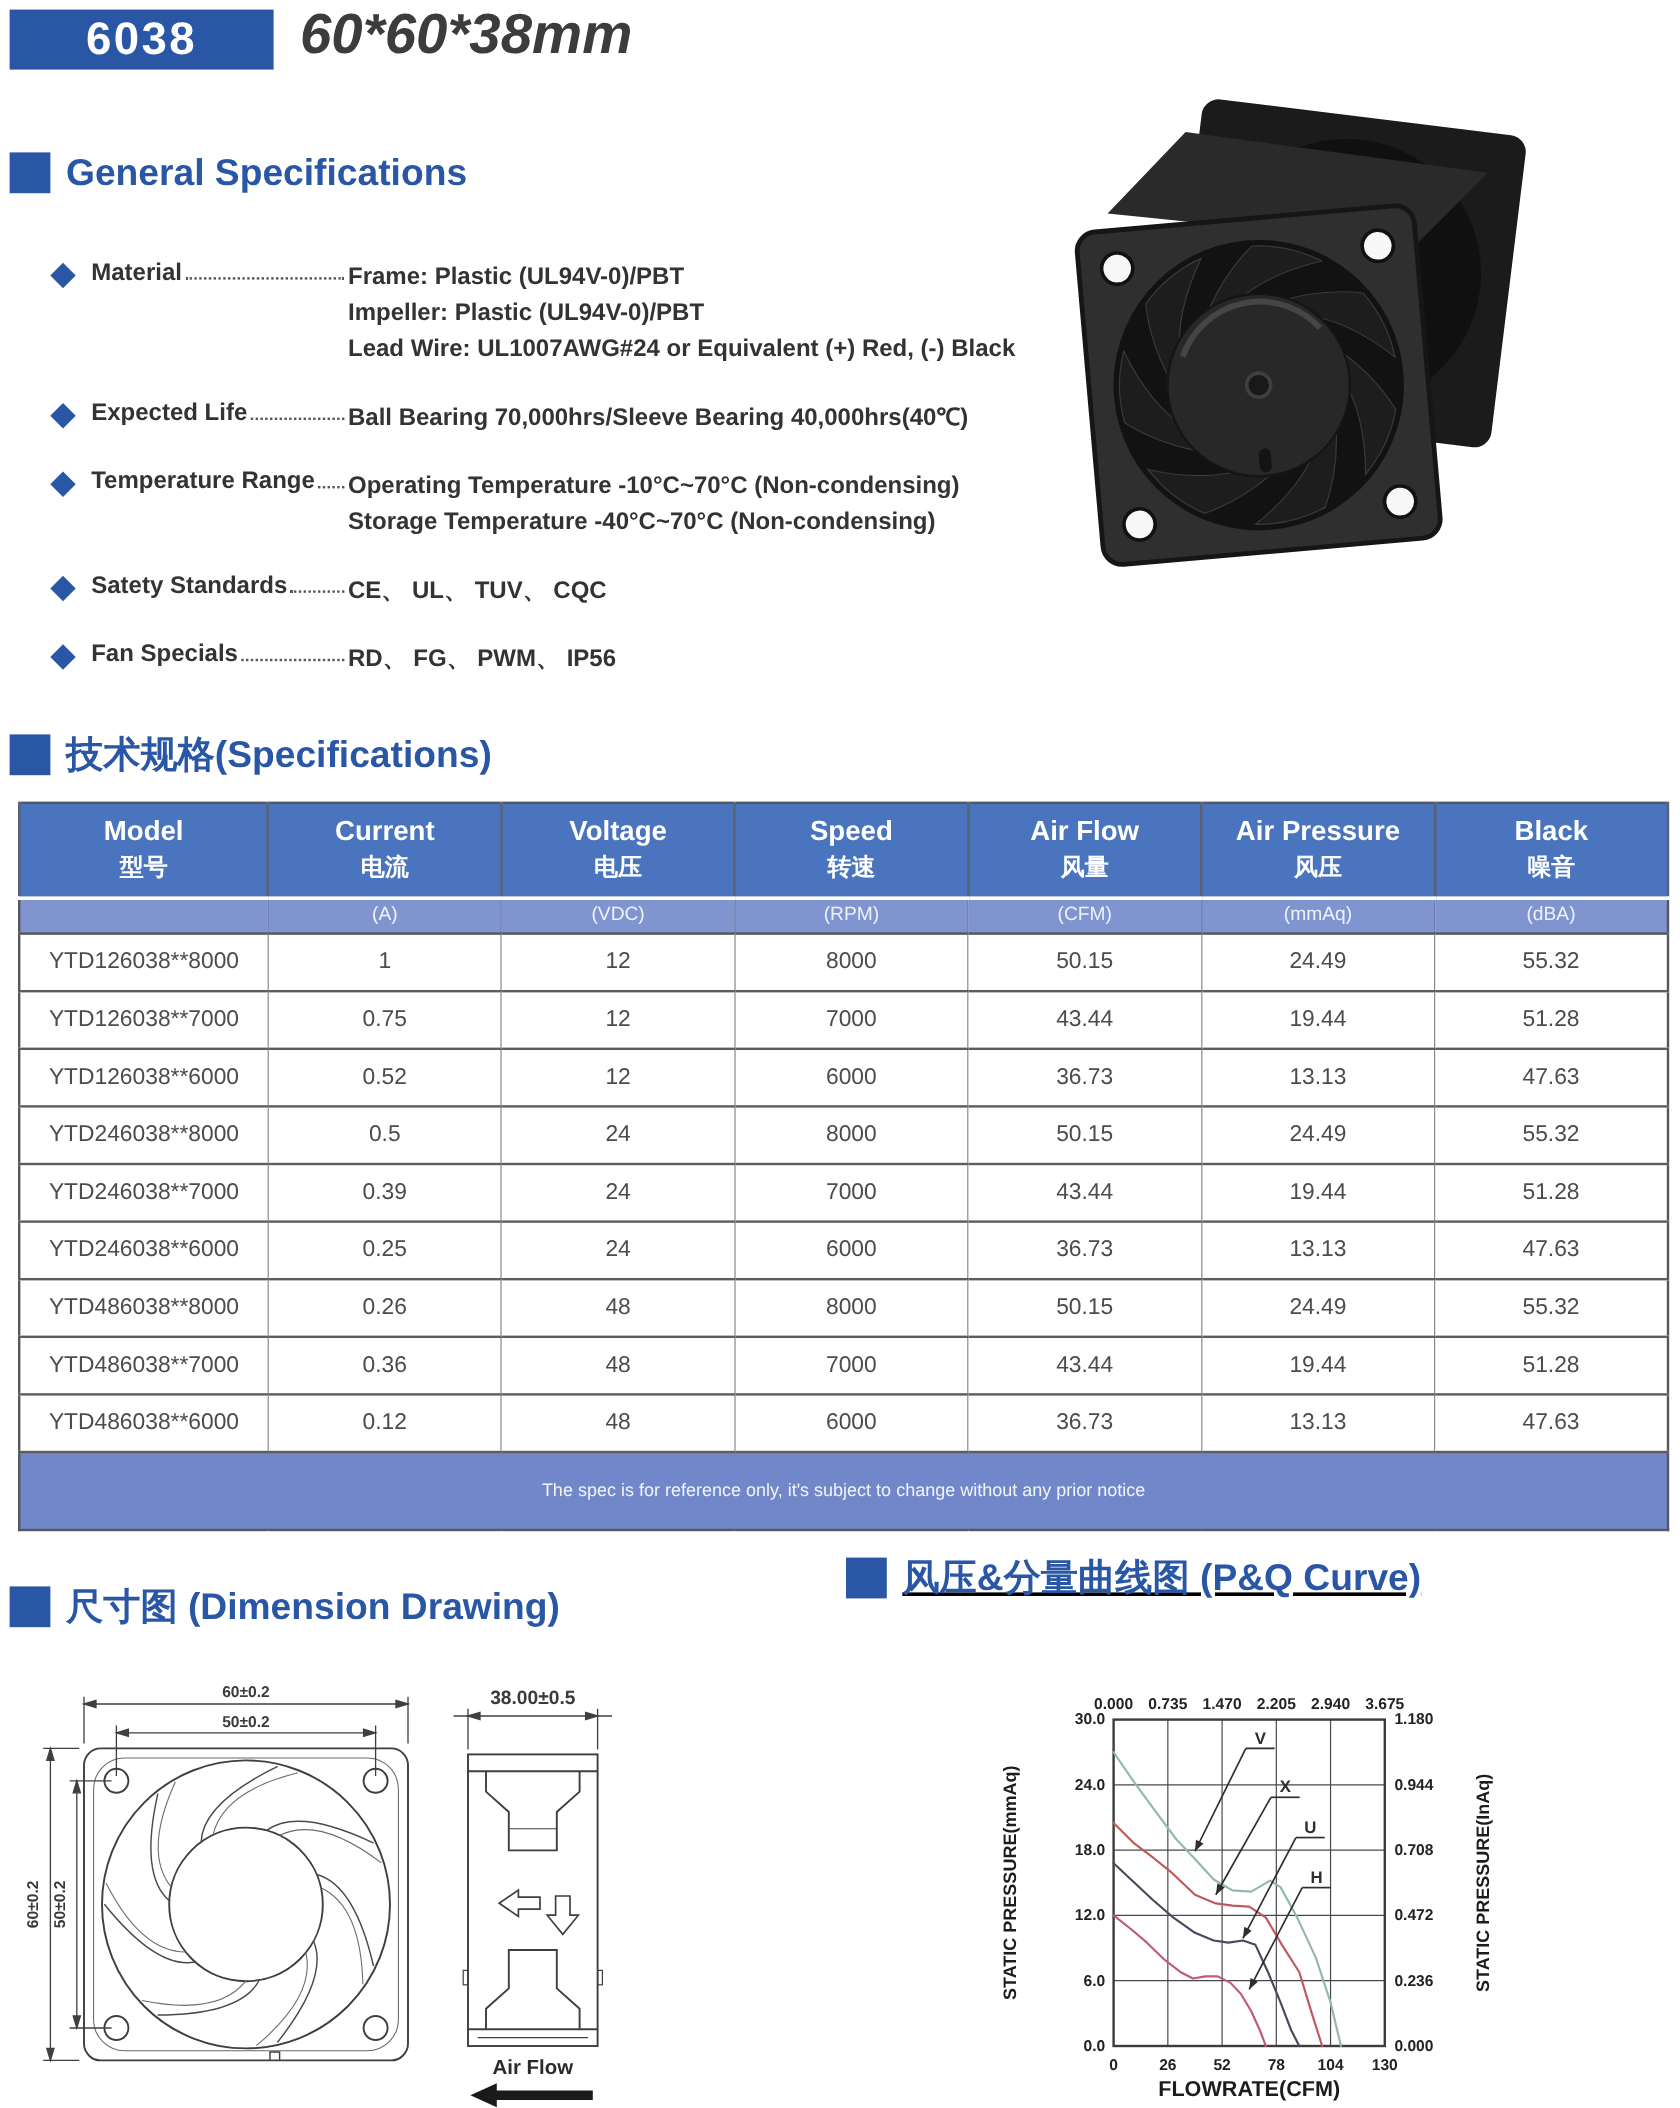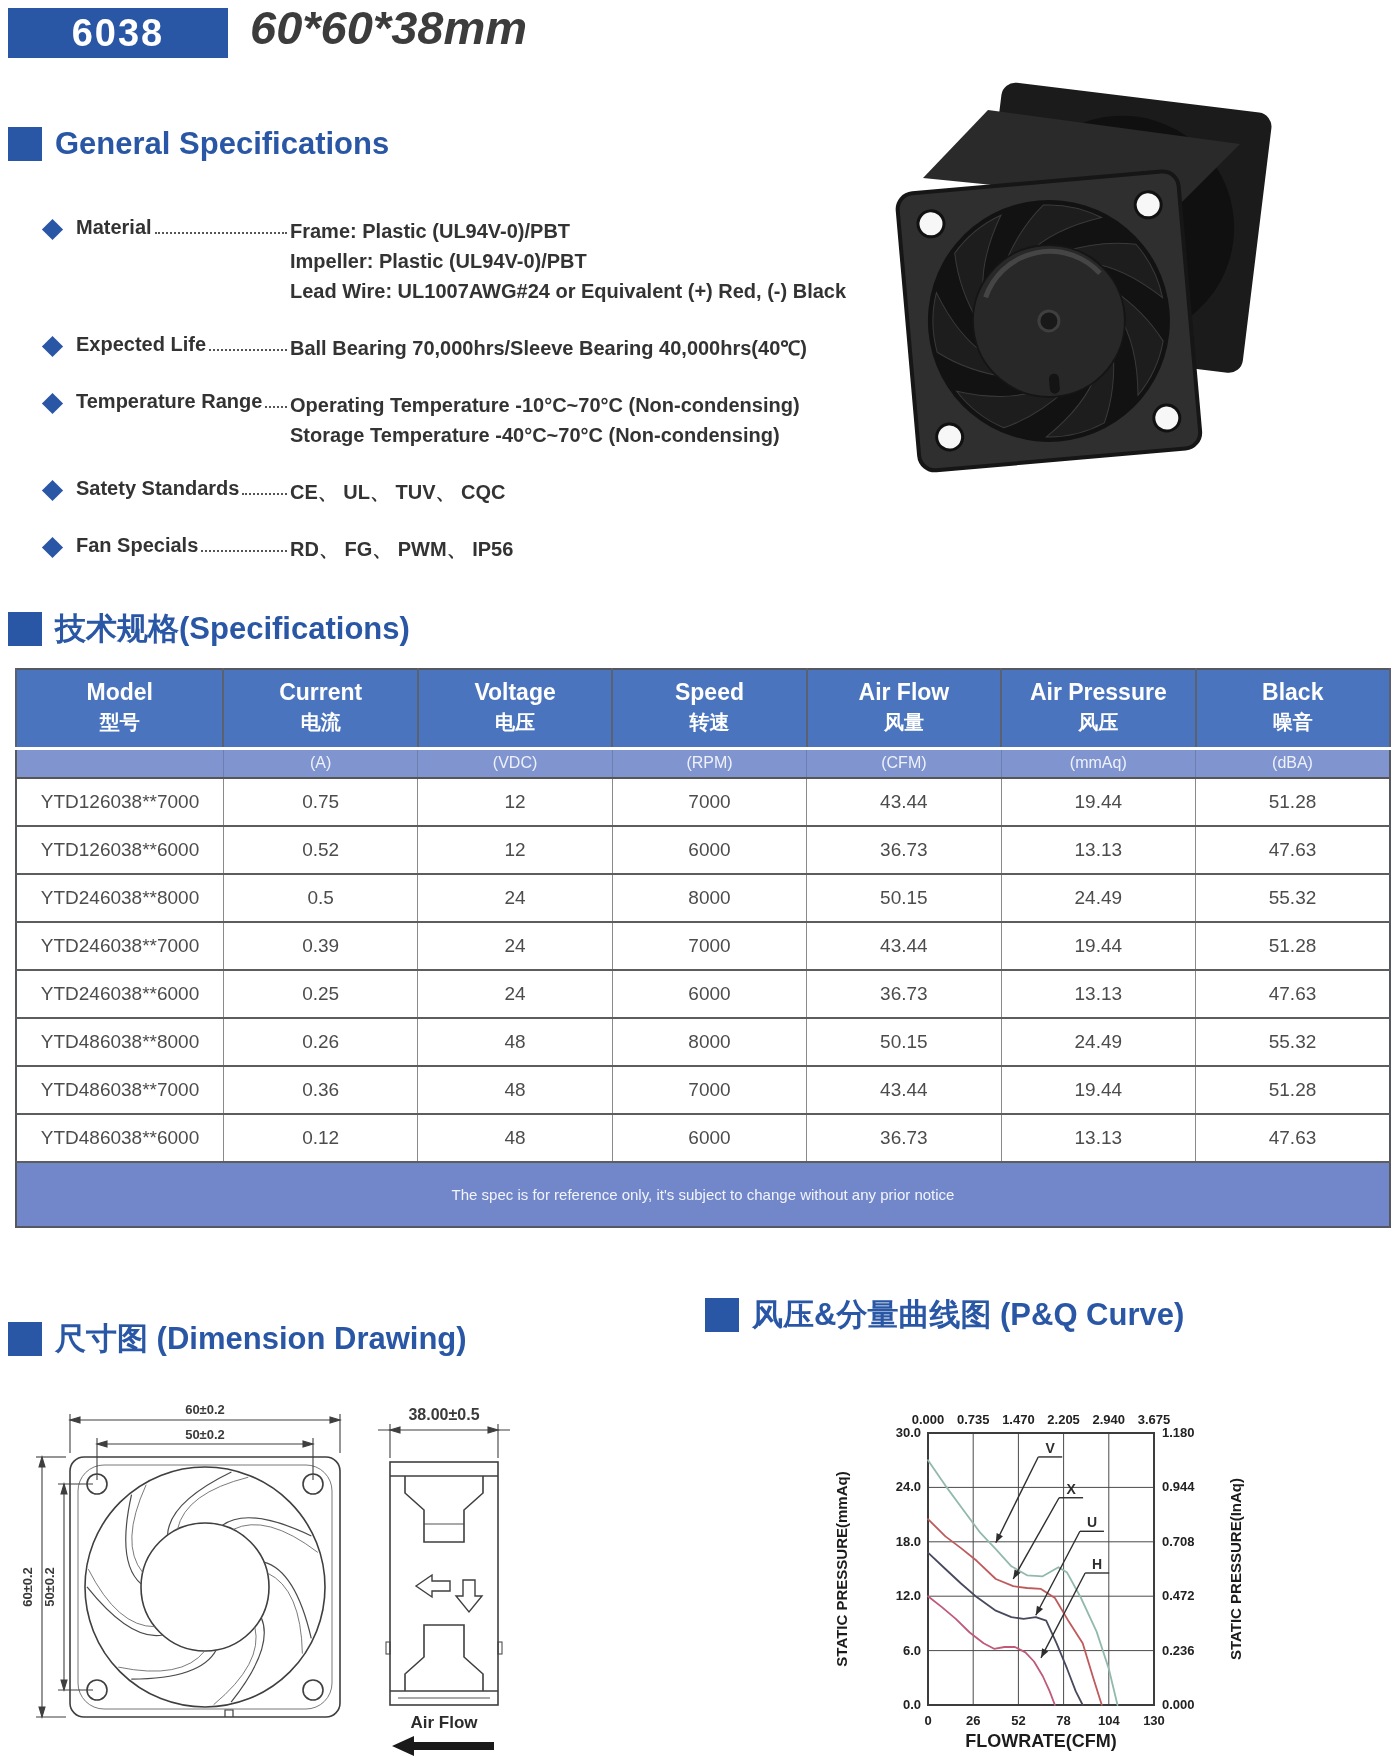--- a/index.html
+++ b/index.html
@@ -197,20 +197,29 @@
         <tr class="units">
           <td></td>
           <td>(A)</td>
           <td>(VDC)</td>
           <td>(RPM)</td>
           <td>(CFM)</td>
           <td>(mmAq)</td>
           <td>(dBA)</td>
         </tr>
         <tr class="data">
+          <td>YTD126038**8000</td>
+          <td>1</td>
+          <td>12</td>
+          <td>8000</td>
+          <td>50.15</td>
+          <td>24.49</td>
+          <td>55.32</td>
+        </tr>
+        <tr class="data">
           <td>YTD126038**7000</td>
           <td>0.75</td>
           <td>12</td>
           <td>7000</td>
           <td>43.44</td>
           <td>19.44</td>
           <td>51.28</td>
         </tr>
         <tr class="data">
           <td>YTD126038**6000</td>
@@ -278,21 +287,21 @@
         <tr class="foot">
           <td colspan="7">The spec is for reference only, it's subject to change without any prior notice</td>
         </tr>
       </tbody>
     </table>
 
   <div class="sec-head" style="left:8px;top:1294px;margin-top:24px;">
     <div class="sq"></div>
     <div class="t">尺寸图 (Dimension Drawing)</div>
   </div>
-  <div class="sec-head" style="left:705px;top:1294px;">
+  <div class="sec-head" style="left:705px;top:1294px;text-decoration:underline;">
     <div class="sq"></div>
     <div class="t">风压&amp;分量曲线图 (P&amp;Q Curve)</div>
   </div>
 
   <svg class="dim-draw" width="545" height="367" viewBox="0 0 545 367">
     <g stroke="#3f3f3f" stroke-width="1.6" fill="none">
       <rect x="50" y="67" width="270" height="260" rx="14"></rect>
       <rect x="58" y="75" width="254" height="244" rx="26" stroke="#6a6a6a" stroke-width="0.9"></rect>
       <circle cx="77" cy="94" r="10"></circle>
       <circle cx="293" cy="94" r="10"></circle>

